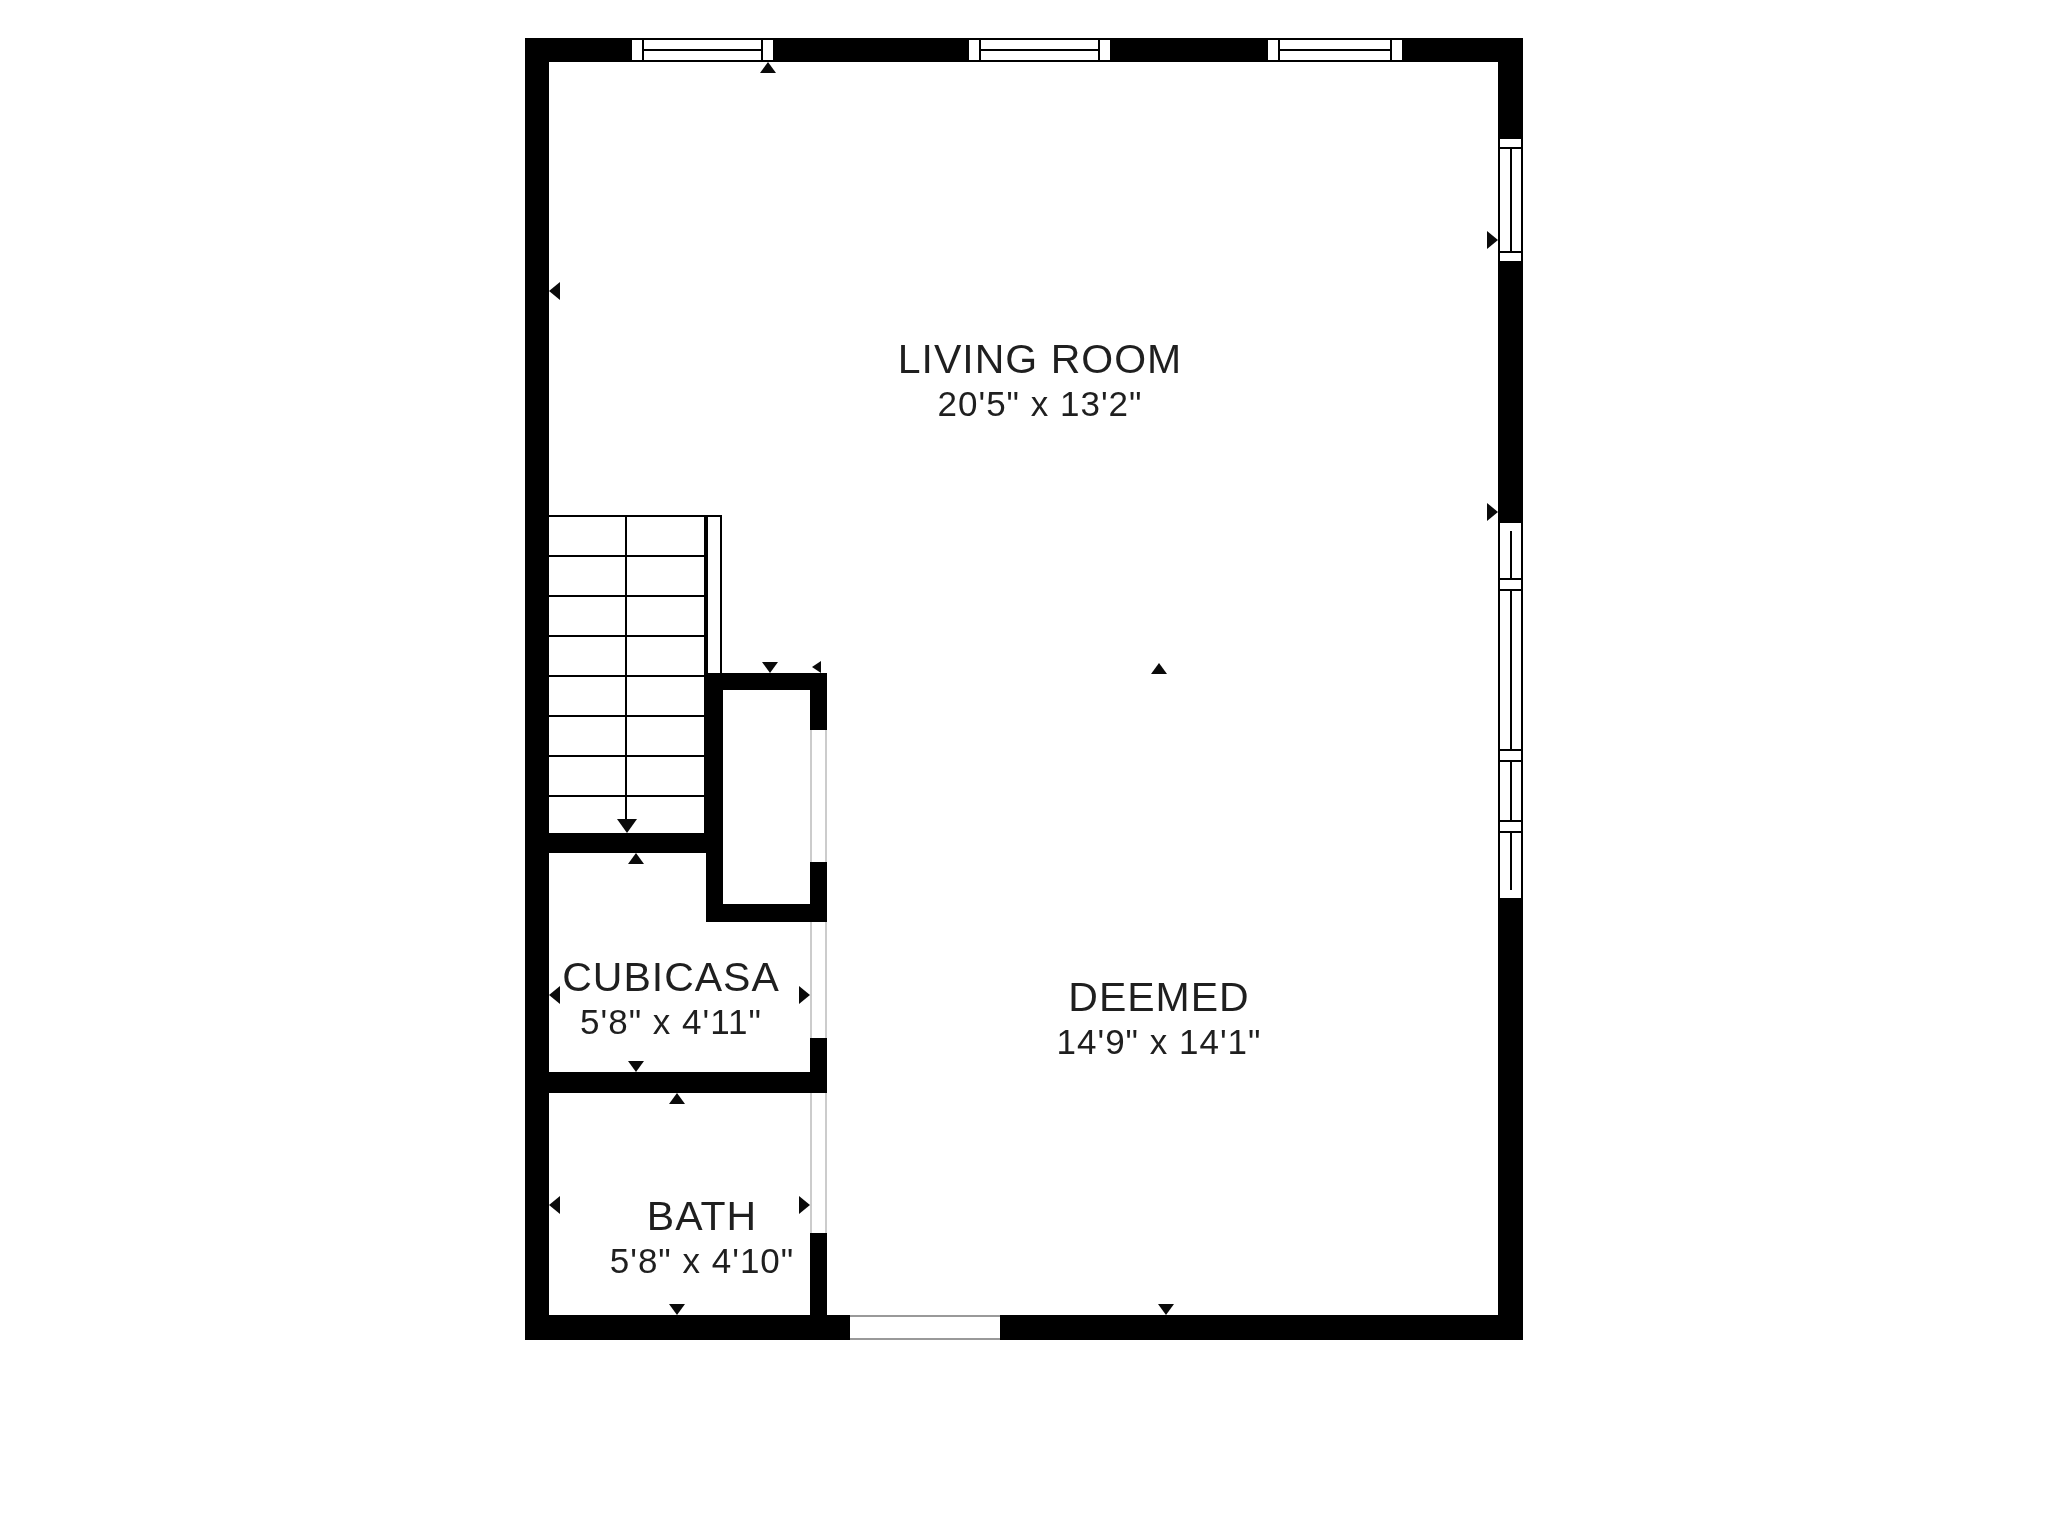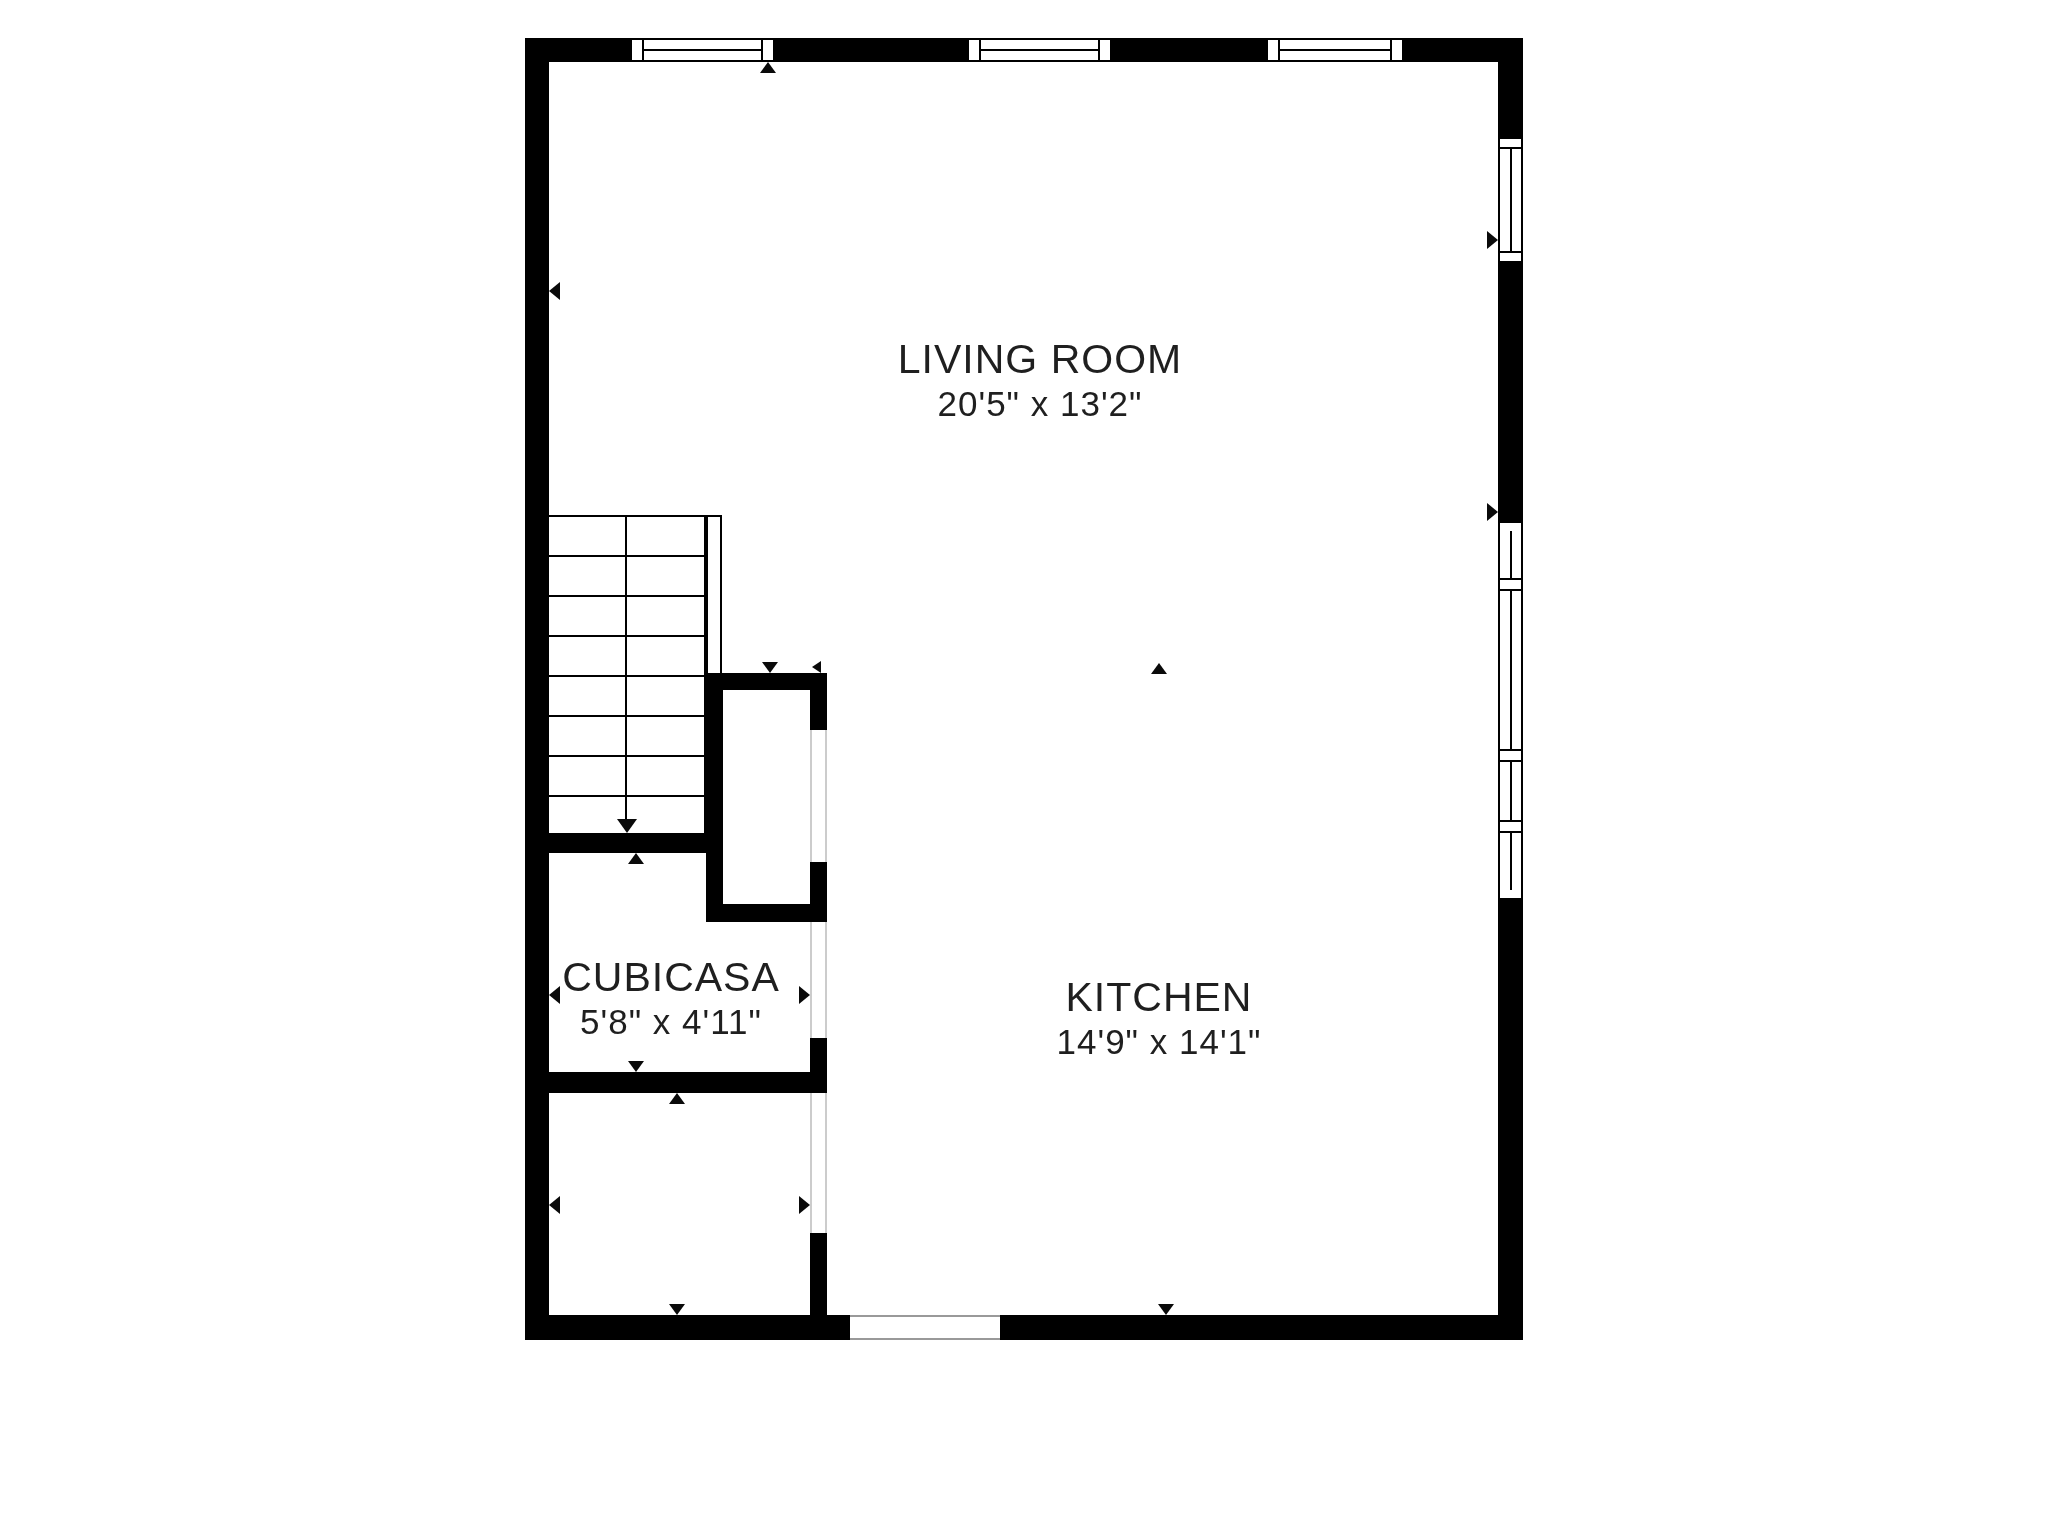--- a/index.html
+++ b/index.html
@@ -119,22 +119,26 @@
   <div class="arrow left" style="left:549px;top:1196px;"></div>
   <div class="arrow right" style="left:799px;top:1196px;"></div>
   <div class="arrow down" style="left:669px;top:1304px;"></div>
   <div class="arrow down" style="left:1158px;top:1304px;"></div>
 
   <div class="room-label" style="left:1040px;top:336px;">
     <div class="room-name">LIVING ROOM</div>
     <div class="room-dims">20'5" x 13'2"</div>
   </div>
   <div class="room-label" style="left:1159px;top:974px;">
-    <div class="room-name">KITCHEN</div>
+    <div class="room-name">DEEMED</div>
     <div class="room-dims">14'9" x 14'1"</div>
   </div>
   <div class="room-label" style="left:671px;top:954px;">
     <div class="room-name">CUBICASA</div>
     <div class="room-dims">5'8" x 4'11"</div>
   </div>
+  <div class="room-label" style="left:702px;top:1193px;">
+    <div class="room-name">BATH</div>
+    <div class="room-dims">5'8" x 4'10"</div>
+  </div>
 
 
 </div>
 
 </body></html>

